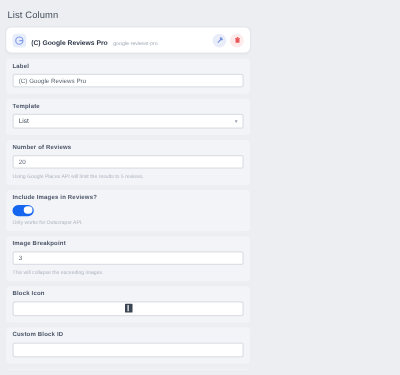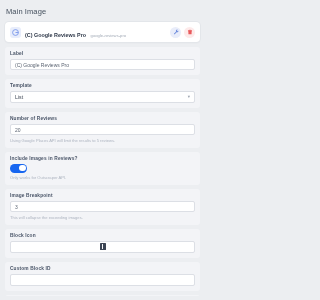--- a/index.html
+++ b/index.html
@@ -144,21 +144,21 @@
     left: 0; right: 0; bottom: 0;
     height: 4px;
     background: #eceef1;
   }
 </style>
 </head>
 <body>
 
 <div class="panel">
 
-  <div class="panel-title">Main Image</div>
+  <div class="panel-title">List Column</div>
 
   <div class="block-card">
     <span class="block-badge">
       <svg width="7" height="7" viewBox="0 0 12 12" aria-hidden="true">
         <circle cx="6" cy="6" r="5" fill="none" stroke="#7d9aeb" stroke-width="1.6"></circle>
         <path d="M6 6 L11 6" stroke="#7d9aeb" stroke-width="1.6"></path>
       </svg>
     </span>
     <span class="block-text">
       <span class="block-name">(C) Google Reviews Pro</span>

